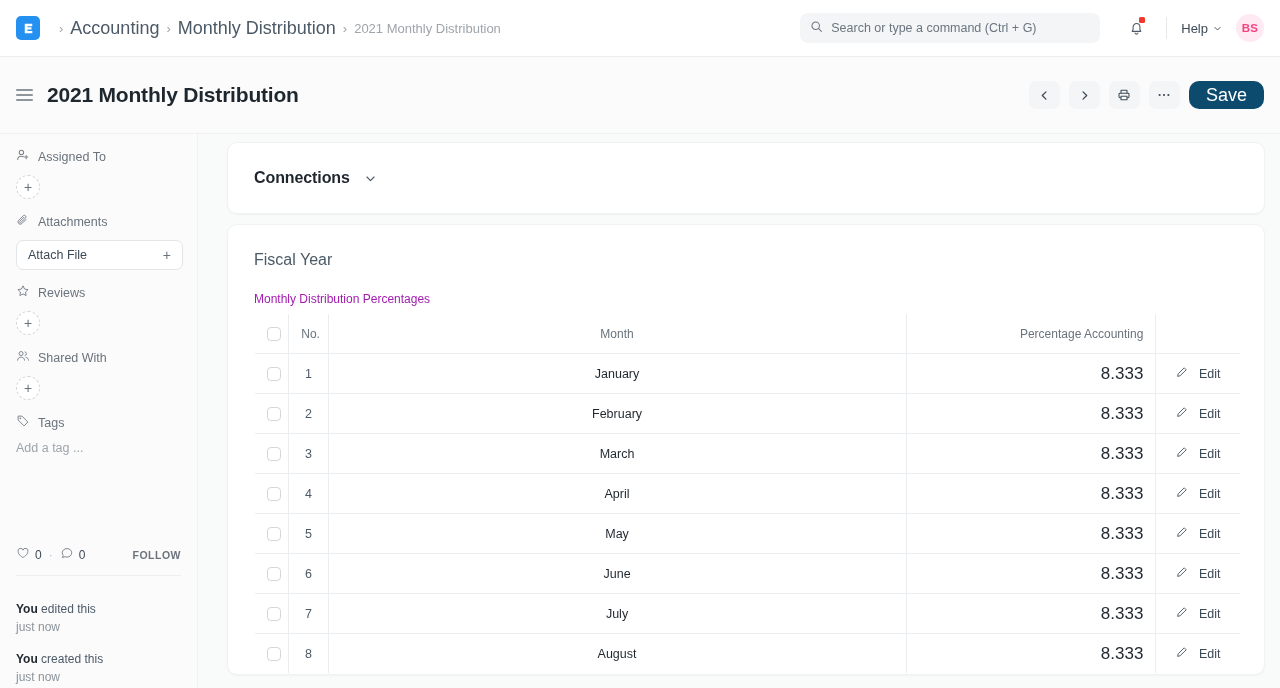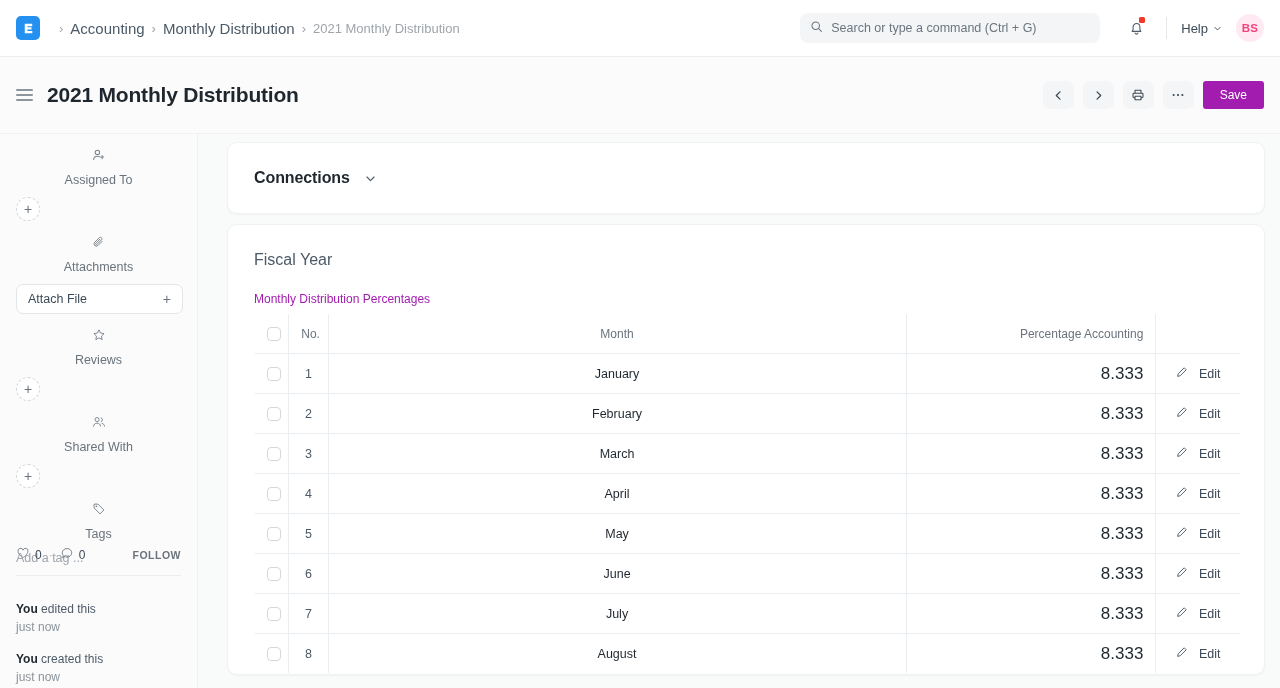--- a/index.html
+++ b/index.html
@@ -25,21 +25,21 @@
     display: flex; align-items: center; justify-content: center;
     flex: 0 0 auto;
   }
   .logo svg { display: block; }
   .breadcrumb { display: flex; align-items: center; margin-left: 12px; }
   .bc-sep {
     color: #9fa6ad; font-size: 13px; margin: 0 7px;
     display: inline-block; line-height: 1;
   }
   .bc-link {
-    font-size: 15px; color: #4c5a67; text-decoration: none; white-space: nowrap;
+    font-size: 18px; color: #4c5a67; text-decoration: none; white-space: nowrap;
   }
   .bc-current { font-size: 13px; color: #9ea5ab; white-space: nowrap; }
 
   .nav-right {
     margin-left: auto; display: flex; align-items: center; height: 100%;
     padding-right: 16px;
   }
   .search-box {
     width: 300px; height: 30px; background: #f4f5f6; border-radius: 8px;
     display: flex; align-items: center; padding: 0 10px; margin-right: 20px;
@@ -86,23 +86,23 @@
   }
   .head-actions { margin-left: auto; display: flex; align-items: center;
     gap: 9px; padding-right: 16px; }
   .icon-btn {
     width: 31px; height: 28px; border-radius: 7px;
     background: #f4f5f6; border: none;
     display: flex; align-items: center; justify-content: center;
     cursor: pointer;
   }
   .save-btn {
-    height: 28px; padding: 0 17px; border-radius: 3px;
-    background: #a21caf; color: #fff; border: none;
-    font-size: 12px; font-weight: 500; cursor: pointer;
+    height: 28px; padding: 0 17px; border-radius: 10px;
+    background: #0c4a6e; color: #fff; border: none;
+    font-size: 18px; font-weight: 500; cursor: pointer;
     font-family: "Liberation Sans", sans-serif;
   }
 
   
   .body-wrap {
     position: absolute; top: 134px; left: 0; width: 1280px; height: 554px;
     display: flex;
     background: #f9fafa;
   }
 
@@ -111,21 +111,20 @@
     width: 198px; flex: 0 0 198px; background: #fbfbfc;
     padding: 14px 16px 0 16px;
     border-right: 1px solid #f0f1f3;
     position: relative;
   }
   .sb-section { margin-bottom: 14px; }
   .sb-head {
     display: flex; align-items: center; gap: 8px;
     font-size: 12.5px; color: #6a737c; font-weight: 400;
     margin-bottom: 10px;
-    flex-direction: column;
   }
   .plus-circle {
     width: 24px; height: 24px; border-radius: 50%;
     border: 1px dashed #d2d7db; background: #fff;
     display: flex; align-items: center; justify-content: center;
     color: #6a737c; font-size: 14px; line-height: 1; cursor: pointer;
   }
   .attach-btn {
     width: 167px; height: 30px; border: 1px solid #e2e6e9;
     border-radius: 7px; background: #fff;

